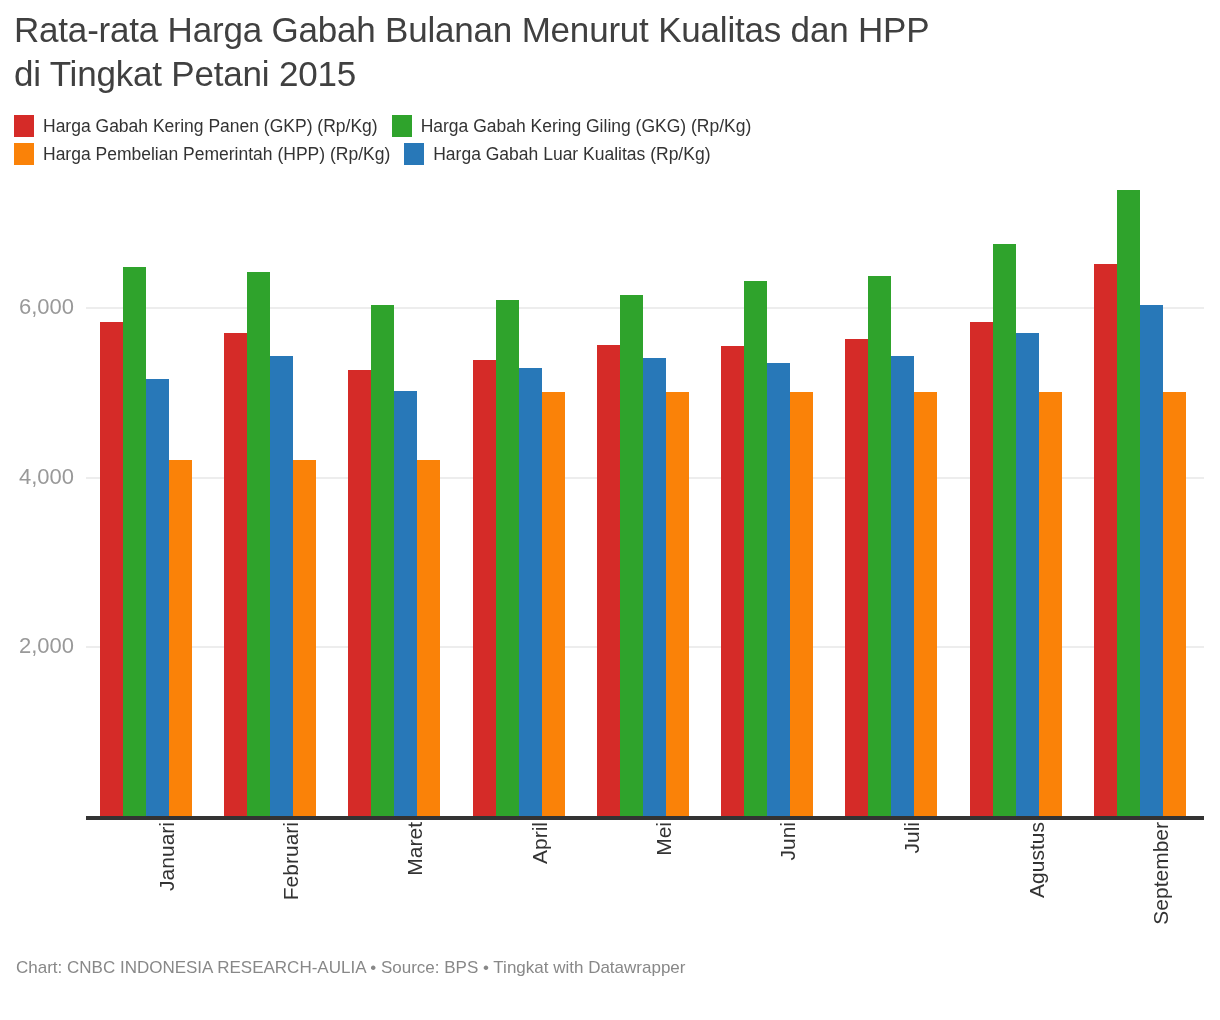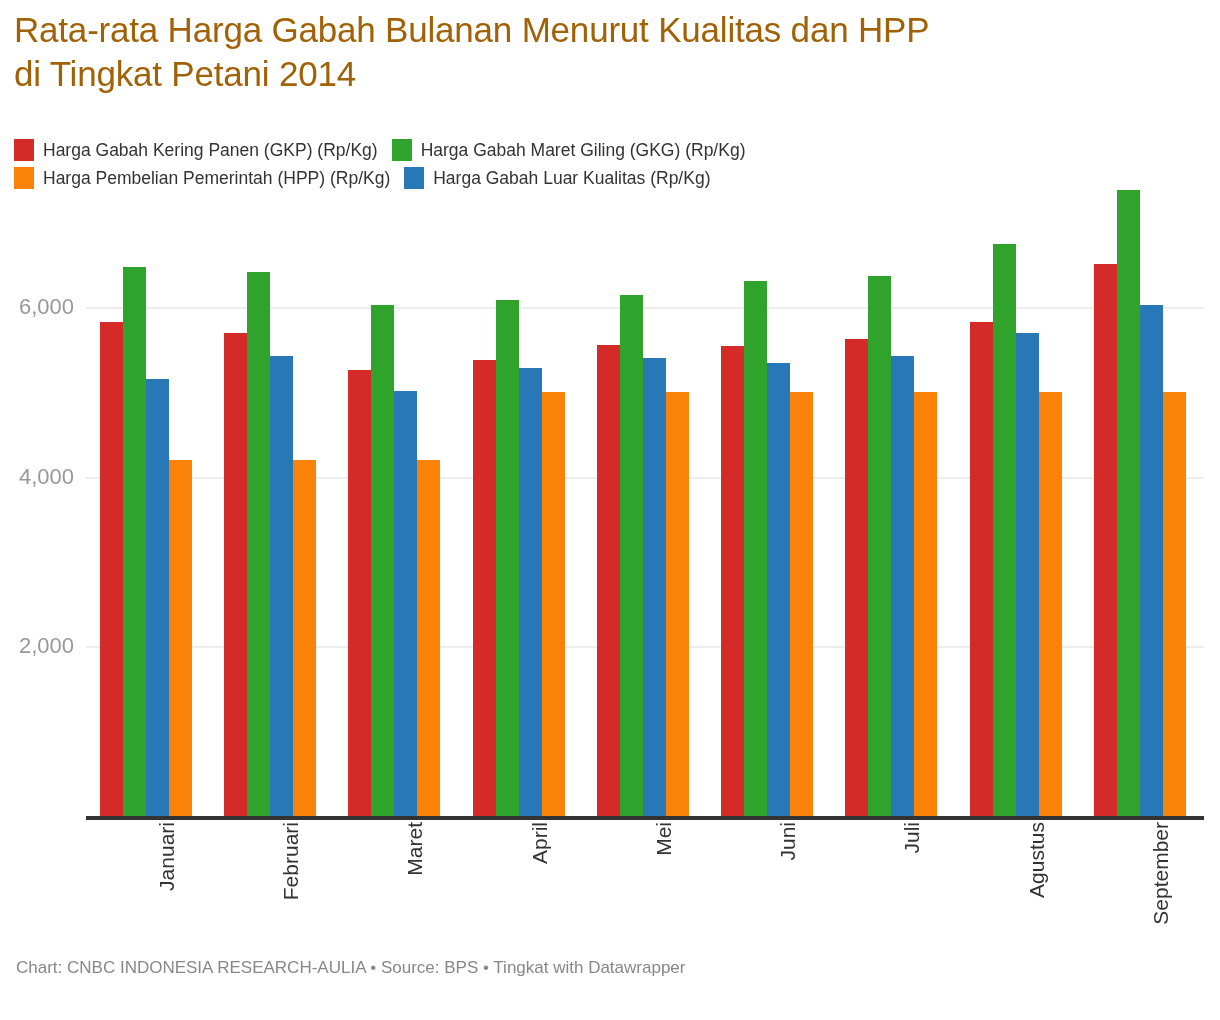--- a/index.html
+++ b/index.html
@@ -26,31 +26,30 @@
   }
 
   .title {
     position: absolute;
     left: 14px;
     top: 8px;
     width: 1190px;
     font-size: 35px;
     line-height: 44px;
     font-weight: 400;
-    color: #a16207;
+    color: #404040;
     letter-spacing: -0.2px;
   }
 
   
   .legend {
     position: absolute;
     left: 14px;
     top: 112px;
     width: 1190px;
-    margin-top: 24px;
   }
   .legend-row {
     display: flex;
     align-items: center;
     height: 28px;
   }
   .legend-item {
     display: flex;
     align-items: center;
     margin-right: 14px;
@@ -165,32 +164,32 @@
     white-space: nowrap;
   }
 </style>
 </head>
 <body>
 
 <div id="chart-root">
 
   <div class="title">
     <span>Rata-rata Harga Gabah Bulanan Menurut Kualitas dan HPP</span><br>
-    <span>di Tingkat Petani 2014</span>
+    <span>di Tingkat Petani 2015</span>
   </div>
 
   <div class="legend">
     <div class="legend-row">
       <div class="legend-item">
         <span class="legend-swatch" style="background:#d52b28"></span>
         <span class="legend-label">Harga Gabah Kering Panen (GKP) (Rp/Kg)</span>
       </div>
       <div class="legend-item">
         <span class="legend-swatch" style="background:#2fa32c"></span>
-        <span class="legend-label">Harga Gabah Maret Giling (GKG) (Rp/Kg)</span>
+        <span class="legend-label">Harga Gabah Kering Giling (GKG) (Rp/Kg)</span>
       </div>
     </div>
     <div class="legend-row">
       <div class="legend-item">
         <span class="legend-swatch" style="background:#fa8208"></span>
         <span class="legend-label">Harga Pembelian Pemerintah (HPP) (Rp/Kg)</span>
       </div>
       <div class="legend-item">
         <span class="legend-swatch" style="background:#2878b8"></span>
         <span class="legend-label">Harga Gabah Luar Kualitas (Rp/Kg)</span>

